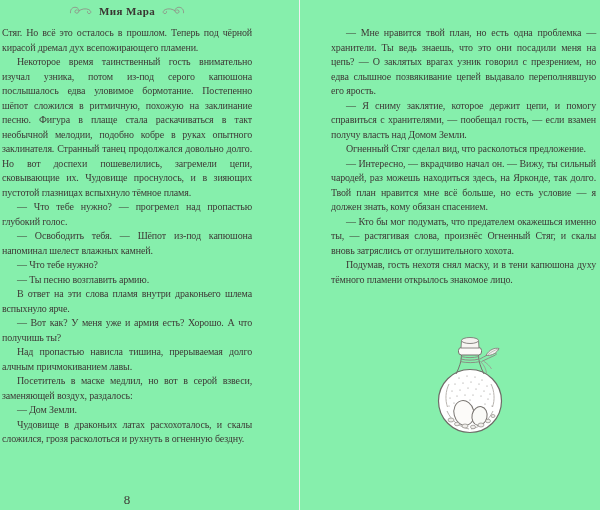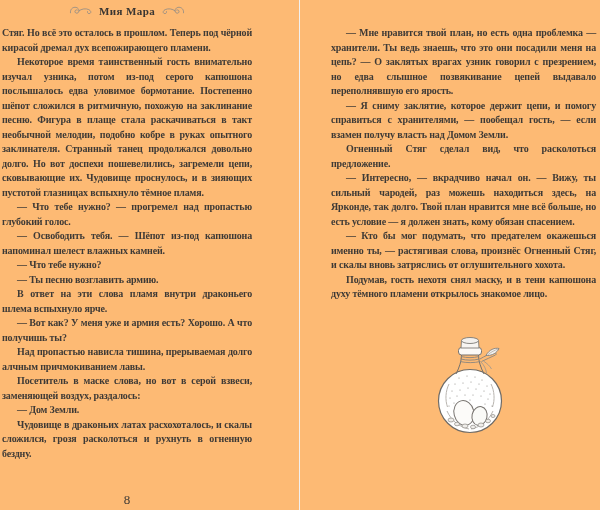--- a/index.html
+++ b/index.html
@@ -3,21 +3,21 @@
 <meta charset="utf-8">
 <style>
   html, body { margin: 0; padding: 0; }
   body {
     width: 600px; height: 510px;
     background: #ffffff;
     font-family: "Liberation Serif", serif;
     color: #3e3a36;
     overflow: hidden;
   }
-  .spread { position: relative; width: 600px; height: 510px; background: #fdba74; }
+  .spread { position: relative; width: 600px; height: 510px; background: #86efac; }
   .gutter {
     position: absolute; left: 299px; top: 0;
     width: 1px; height: 510px; background: #f0f0f0;
   }
   .page { position: absolute; top: 0; height: 510px; }
   .page.left  { left: 2px;   width: 250px; }
   .page.right { left: 331px; width: 265px; }
 
   .running-header {
     position: absolute; top: 3px; left: 0; right: 0; height: 15px;
@@ -33,21 +33,21 @@
   .flourish { display: inline-flex; align-items: center; }
   .flourish.mirror { transform: scaleX(-1); }
 
   .body-text {
     position: absolute; top: 26px; left: 0; right: 0;
     font-size: 10px; line-height: 14.5px;
     letter-spacing: -0.15px;
     text-align: justify;
     hyphens: auto; -webkit-hyphens: auto;
   }
-  .body-text p.para { margin: 0; text-indent: 15px; font-weight: bold; }
+  .body-text p.para { margin: 0; text-indent: 15px; }
   .body-text p.para.noindent { text-indent: 0; }
 
   .page-number {
     position: absolute; bottom: 2px; left: 0; right: 0;
     text-align: center; font-size: 13px; color: #3e3a36;
   }
 
   .illustration {
     position: absolute; left: 106px; top: 336px;
     width: 66px; height: 99px;
@@ -83,21 +83,21 @@
 
     <p class="para noindent">Стяг. Но всё это осталось в прошлом. Теперь под чёрной кирасой дремал дух всепожирающего пламени.</p>
         <p class="para">Некоторое время таинственный гость внимательно изучал узника, потом из-под серого капюшона послышалось едва уловимое бормотание. Постепенно шёпот сложился в ритмичную, похожую на заклинание песню. Фигура в плаще стала раскачиваться в такт необычной мелодии, подобно кобре в руках опытного заклинателя. Странный танец продолжался довольно долго. Но вот доспехи пошевелились, загремели цепи, сковывающие их. Чудовище проснулось, и в зияющих пустотой глазницах вспыхнуло тёмное пламя.</p>
         <p class="para">— Что тебе нужно? — прогремел над пропастью глубокий голос.</p>
         <p class="para">— Освободить тебя. — Шёпот из-под капюшона напоминал шелест влажных камней.</p>
         <p class="para">— Что тебе нужно?</p>
         <p class="para">— Ты песню возглавить армию.</p>
         <p class="para">В ответ на эти слова пламя внутри драконьего шлема вспыхнуло ярче.</p>
         <p class="para">— Вот как? У меня уже и армия есть? Хорошо. А что получишь ты?</p>
         <p class="para">Над пропастью нависла тишина, прерываемая долго алчным причмокиванием лавы.</p>
-        <p class="para">Посетитель в маске слова, но вот в серой взвеси, заменяющей воздух, раздалось:</p>
+        <p class="para">Посетитель в маске медлил, но вот в серой взвеси, заменяющей воздух, раздалось:</p>
         <p class="para">— Дом Земли.</p>
         <p class="para">Чудовище в драконьих латах расхохоталось, и скалы сложился, грозя расколоться и рухнуть в огненную бездну.</p>
       </div>
 
     <div class="page-number">8</div>
   </div>
 
   <div class="gutter"></div>
 
   <div class="page right">

